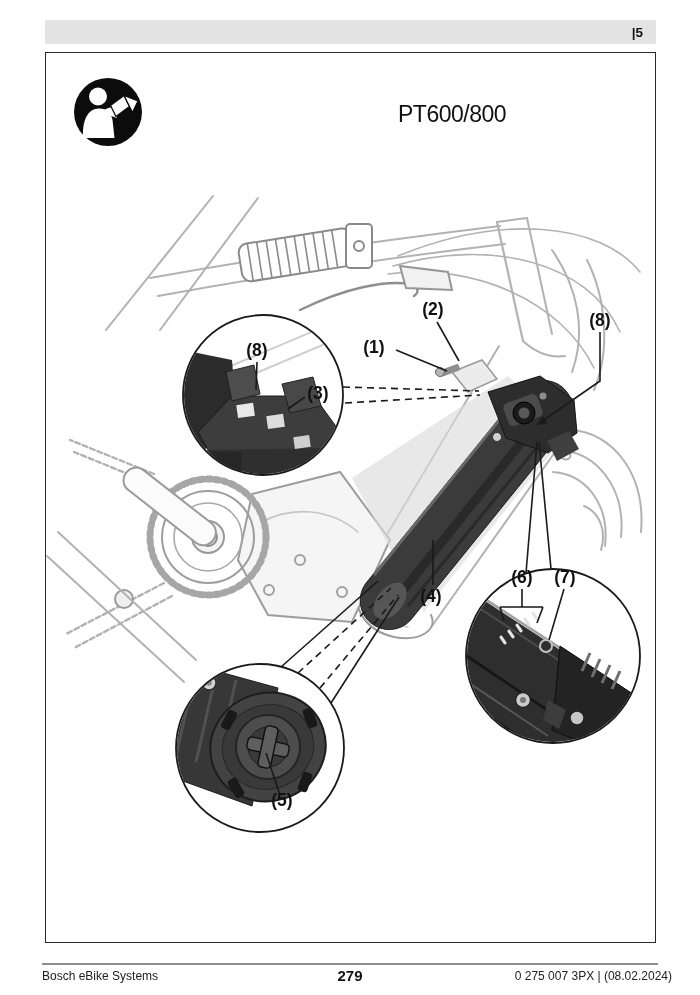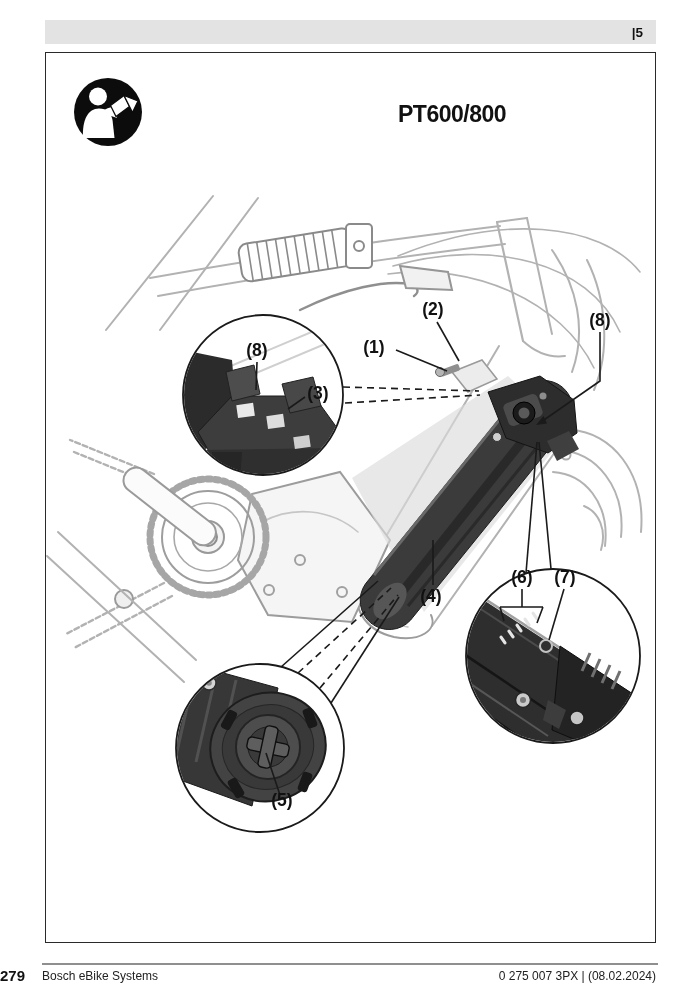--- a/index.html
+++ b/index.html
@@ -12,33 +12,33 @@
     background:#e3e3e3;display:flex;align-items:center;justify-content:flex-end;
     box-sizing:border-box;padding-right:13px;
   }
   .page-indicator{font-size:13.5px;font-weight:bold;color:#111;}
   .figure-box{
     position:absolute;left:45px;top:52px;width:611px;height:891px;
     border:1.5px solid #2a2a2a;box-sizing:border-box;background:#fff;
   }
   .manual-icon{position:absolute;left:71px;top:75px;width:74px;height:74px;}
   .figure-title{
-    position:absolute;left:398px;top:101px;font-size:23px;font-weight:bold;
+    position:absolute;left:398px;top:101px;font-size:23px;font-weight:normal;
     letter-spacing:-0.5px;color:#111;white-space:nowrap;
   }
   .diagram{position:absolute;left:0;top:0;width:700px;height:995px;}
   .diagram text{
     font-family:"Liberation Sans", sans-serif;font-size:17.5px;font-weight:bold;
     fill:#111;text-anchor:middle;
   }
   .footer-rule{position:absolute;left:42px;top:963px;width:616px;height:2px;background:#8f8f8f;}
   .footer-brand{position:absolute;left:42px;top:969px;font-size:12px;color:#222;text-align:center;}
-  .footer-page{position:absolute;left:0;top:967px;width:700px;text-align:left;
+  .footer-page{position:absolute;left:0;top:967px;width:700px;text-align:center;
     font-size:15px;font-weight:bold;color:#111;}
-  .footer-doc{position:absolute;right:44px;top:969px;font-size:12px;color:#222;}
+  .footer-doc{position:absolute;right:28px;top:969px;font-size:12px;color:#222;}
 </style>
 </head>
 <body>
 
 <div class="header-bar">
   <span class="page-indicator">|5</span>
 </div>
 
 <div class="figure-box"></div>
 

